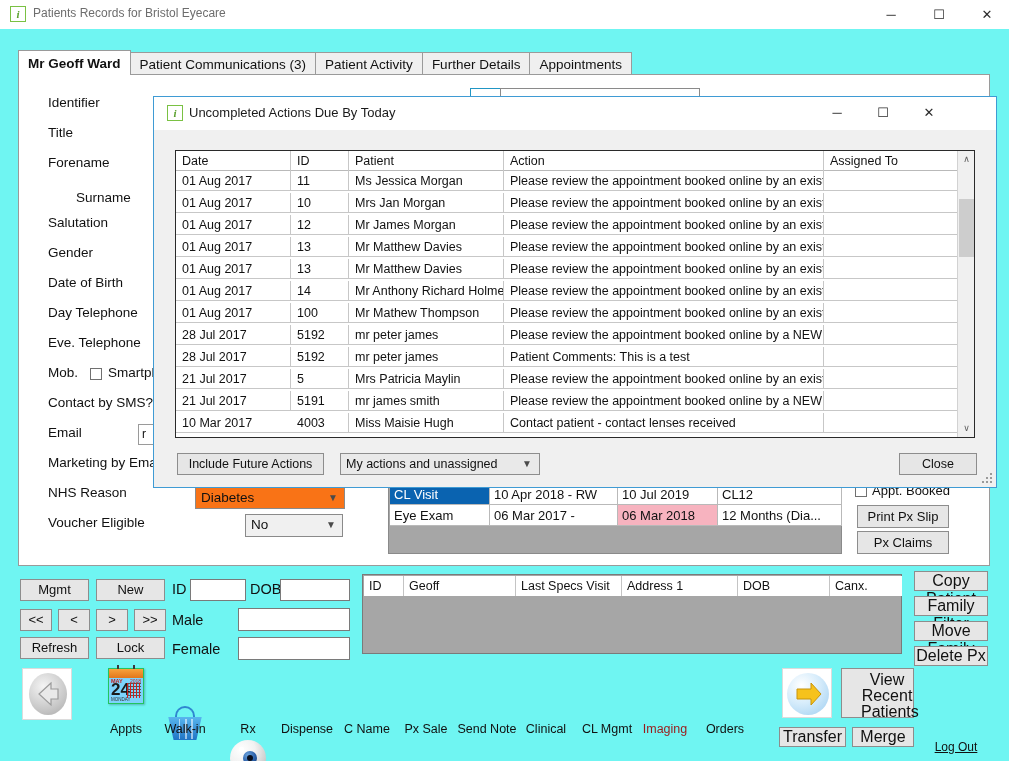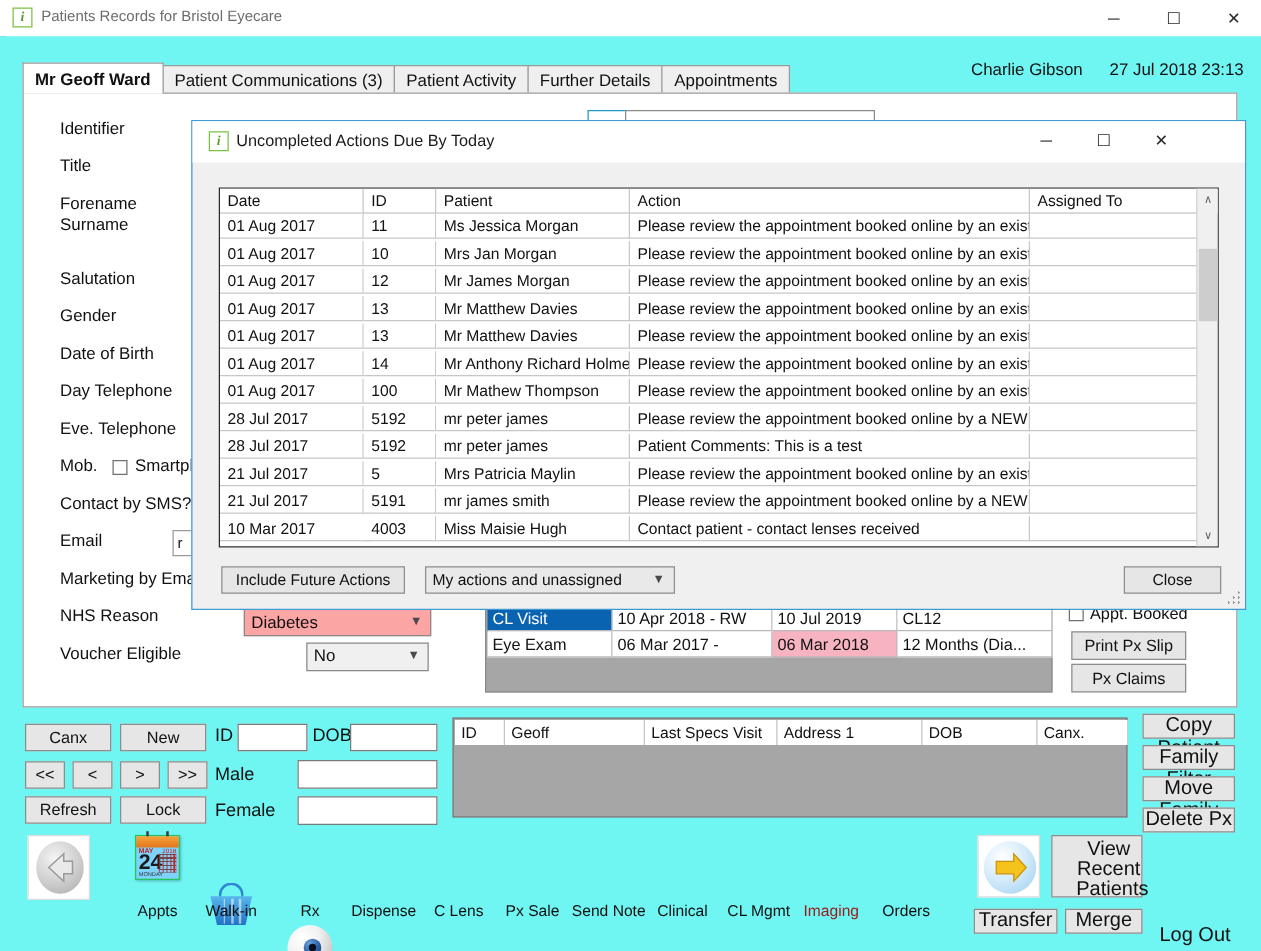--- a/index.html
+++ b/index.html
@@ -90,21 +90,21 @@
     position: absolute; border: 1px solid #8a8a8a; background: #ffffff;
   }
 
   .mobcheck {
     position: absolute; width: 12px; height: 12px;
     border: 1px solid #707070; background: #fff;
   }
 
   
   .combo {
-    position: absolute; background: #fca5a5; border: 1px solid #8a8a8a;
+    position: absolute; background: #f97316; border: 1px solid #8a8a8a;
     font-size: 13.5px; color: #111; line-height: 20px; padding-left: 5px;
   }
   .combo .cv-arrow {
     position: absolute; right: 6px; top: 0; font-size: 10px; color: #4a4a4a;
   }
   .combo-grey { background: #f0f0f0; }
 
   
   .appt-grid {
     position: absolute; left: 388px; top: 482px; width: 454px; height: 72px;
@@ -319,43 +319,38 @@
     <div class="os-title-icon">i</div>
     <div class="os-title-text">Patients Records for Bristol Eyecare</div>
     <div class="os-btn os-min"><span class="os-glyph">─</span></div>
     <div class="os-btn os-max"><span class="os-glyph">☐</span></div>
     <div class="os-btn os-close"><span class="os-glyph">✕</span></div>
   </div>
 
   <div class="app-left-edge"></div>
   <div class="app-body"></div>
 
-  <div class="hdr-user">
-    <span>Charlie Gibson</span>
-    <span style="display:inline-block;width:14px"></span>
-    <span>27 Jul 2018 23:13</span>
-  </div>
 
   <div class="tabstrip">
     <div class="tab active">Mr Geoff Ward</div>
     <div class="tab">Patient Communications (3)</div>
     <div class="tab">Patient Activity</div>
     <div class="tab">Further Details</div>
     <div class="tab">Appointments</div>
   </div>
 
   <div class="white-panel"></div>
 
   <div class="behind-box" style="left:470px;top:88px;width:218px;height:22px;"></div>
   <div class="behind-box-grey" style="left:500px;top:88px;width:200px;height:20px;border-color:#8a8a8a;"></div>
 
   <div class="flabel" style="top:95px;">Identifier</div>
   <div class="flabel" style="top:125px;">Title</div>
   <div class="flabel" style="top:155px;">Forename</div>
-  <div class="flabel" style="top:172px;">Surname</div>
+  <div class="flabel" style="top:190px;margin-left:28px;">Surname</div>
   <div class="flabel" style="top:215px;">Salutation</div>
   <div class="flabel" style="top:245px;">Gender</div>
   <div class="flabel" style="top:275px;">Date of Birth</div>
   <div class="flabel" style="top:305px;">Day Telephone</div>
   <div class="flabel" style="top:335px;">Eve. Telephone</div>
   <div class="flabel" style="top:365px;">Mob.</div>
   <div class="mobcheck" style="left:90px;top:368px;"></div>
   <div class="flabel" style="left:108px;top:365px;">Smartph</div>
   <div class="flabel" style="top:395px;">Contact by SMS?</div>
   <div class="flabel" style="top:425px;">Email</div>
@@ -387,21 +382,21 @@
       <div class="appt-cell" style="left:0px;   width:100px;">Eye Exam</div>
       <div class="appt-cell" style="left:100px; width:128px;">06 Mar 2017 -</div>
       <div class="appt-cell pink" style="left:228px; width:100px;">06 Mar 2018</div>
       <div class="appt-cell" style="left:328px; width:124px;">12 Months (Dia...</div>
     </div>
   </div>
 
   <div class="btn" style="left:857px;top:505px;width:92px;height:23px;line-height:21px;">Print Px Slip</div>
   <div class="btn" style="left:857px;top:531px;width:92px;height:23px;line-height:21px;">Px Claims</div>
 
-  <div class="btn" style="left:20px;top:579px;width:69px;height:22px;line-height:20px;">Canx</div>
+  <div class="btn" style="left:20px;top:579px;width:69px;height:22px;line-height:20px;">Mgmt</div>
   <div class="btn" style="left:96px;top:579px;width:69px;height:22px;line-height:20px;">New</div>
   <div class="btn" style="left:20px;top:609px;width:32px;height:22px;line-height:20px;">&lt;&lt;</div>
   <div class="btn" style="left:58px;top:609px;width:32px;height:22px;line-height:20px;">&lt;</div>
   <div class="btn" style="left:96px;top:609px;width:32px;height:22px;line-height:20px;">&gt;</div>
   <div class="btn" style="left:134px;top:609px;width:32px;height:22px;line-height:20px;">&gt;&gt;</div>
   <div class="btn" style="left:20px;top:637px;width:69px;height:22px;line-height:20px;">Refresh</div>
   <div class="btn" style="left:96px;top:637px;width:69px;height:22px;line-height:20px;">Lock</div>
 
   <div class="cyan-label" style="left:172px;top:581px;">ID</div>
   <div class="cyan-input" style="left:190px;top:579px;width:56px;height:22px;"></div>
@@ -460,21 +455,21 @@
 
   <div class="tb-icon eye" style="left:230px;top:670px;width:36px;height:36px;">
     <div class="iris" style="left:36%;top:30%;width:40%;height:40%;"></div>
     <div class="pupil" style="left:47%;top:41%;width:18%;height:18%;"></div>
     <div class="spec" style="left:26%;top:20%;width:13%;height:13%;"></div>
   </div>
   <div class="tb-label" style="left:228px;top:722px;width:40px;">Rx</div>
 
   <div class="tb-label" style="left:276px;top:722px;width:62px;">Dispense</div>
 
-  <div class="tb-label" style="left:340px;top:722px;width:54px;">C Lens</div>
+  <div class="tb-label" style="left:340px;top:722px;width:54px;">C Name</div>
 
   <div class="tb-label" style="left:398px;top:722px;width:56px;">Px Sale</div>
 
   <div class="tb-label" style="left:455px;top:722px;width:64px;">Send Note</div>
 
   <div class="tb-label" style="left:518px;top:722px;width:56px;">Clinical</div>
 
   <div class="tb-label" style="left:578px;top:722px;width:58px;">CL Mgmt</div>
 
   <div class="tb-label red" style="left:636px;top:722px;width:58px;">Imaging</div>
@@ -487,21 +482,21 @@
         <path d="M10 16 L24 16 L24 10 L34 21 L24 32 L24 26 L10 26 Z" fill="#f6c21c" stroke="#c7940c" stroke-width="1"></path>
       </svg>
     </div>
   </div>
   <div class="btn2" style="left:841px;top:668px;width:73px;height:50px;line-height:16px;padding-top:3px;padding-left:19px;">
     <span>View Recent Patients</span>
   </div>
   <div class="btn2" style="left:779px;top:727px;width:67px;height:20px;line-height:18px;">Transfer</div>
   <div class="btn2" style="left:852px;top:727px;width:62px;height:20px;line-height:18px;">Merge</div>
 
-  <div class="tb-label" style="left:920px;top:740px;width:72px;font-size:16px;">Log Out</div>
+  <div class="tb-label" style="left:920px;top:740px;width:72px;font-size:12px;text-decoration:underline;">Log Out</div>
 
   <div class="dialog">
     <div class="dlg-title">
       <div class="dlg-icon">i</div>
       <div class="dlg-title-text">Uncompleted Actions Due By Today</div>
       <div class="dlg-btn dlg-min"><span>─</span></div>
       <div class="dlg-btn dlg-max"><span>☐</span></div>
       <div class="dlg-btn dlg-close"><span>✕</span></div>
     </div>
 

